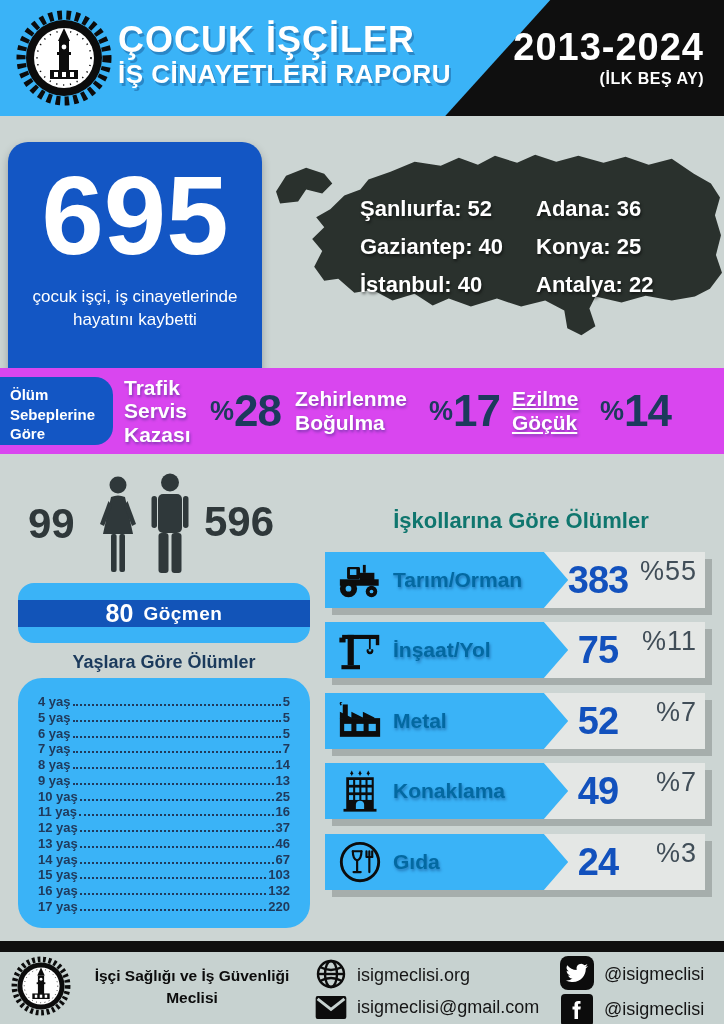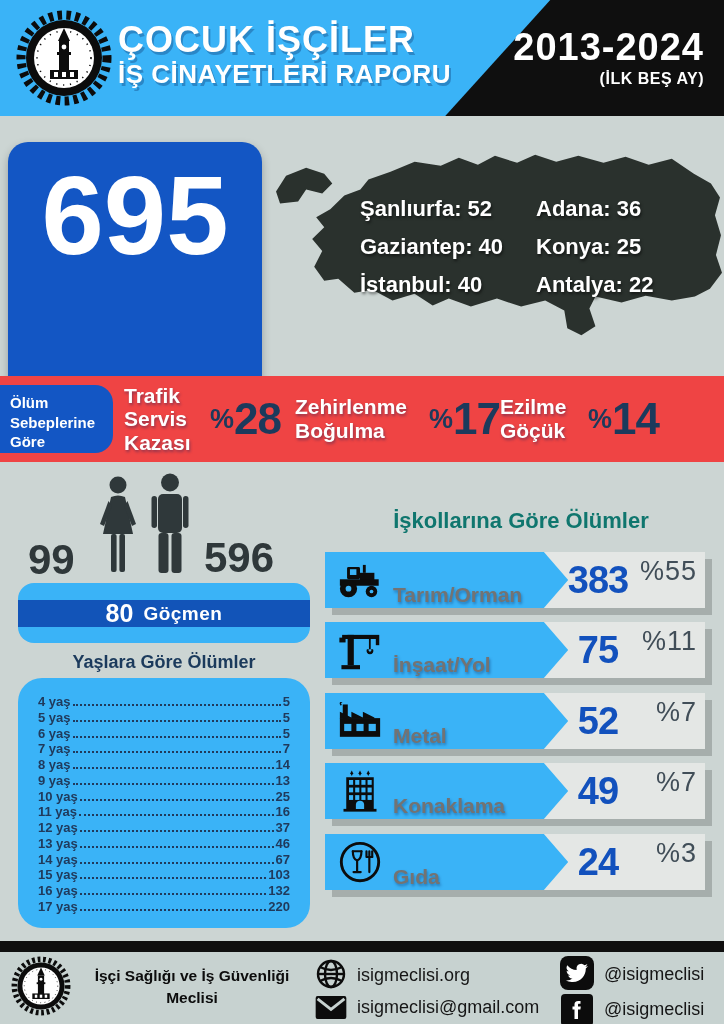--- a/index.html
+++ b/index.html
@@ -30,37 +30,37 @@
 
   
   .map-wrap{position:absolute;left:272px;top:132px;width:452px;height:238px;}
   .map-svg{position:absolute;inset:0;width:100%;height:100%;}
   .map-stats{position:absolute;left:88px;top:64px;display:grid;
     grid-template-columns:176px auto;row-gap:12px;column-gap:0;}
   .map-stat{color:#fff;font-size:22px;font-weight:bold;white-space:nowrap;
     text-shadow:1px 2px 3px rgba(0,0,0,.55);}
 
   
-  .band{position:absolute;left:0;top:376px;width:724px;height:86px;background:#ef4444;
+  .band{position:absolute;left:0;top:368px;width:724px;height:86px;background:#d946ef;
     display:flex;align-items:center;}
   .cause-box{position:absolute;left:0;top:9px;width:113px;height:68px;background:#1356c4;
     border-radius:0 18px 18px 0;color:#fff;font-size:15px;font-weight:bold;
     line-height:1.3;padding:8px 0 0 10px;}
   .cause-items{position:absolute;left:124px;top:0;height:100%;display:flex;align-items:center;}
   .cause-label{color:#fff;font-weight:bold;font-size:21px;line-height:1.12;
     text-shadow:1px 2px 3px rgba(0,30,90,.4);}
   .cl-1{width:86px;}
   .cl-2{width:134px;margin-left:14px;}
-  .cl-3{width:88px;}
+  .cl-3{width:88px;margin-left:12px;text-decoration:underline;}
   .cause-pct{color:#1c3a5c;font-weight:bold;white-space:nowrap;line-height:1;}
   .pct-sign{font-size:27px;vertical-align:6px;}
   .pct-num{font-size:44px;letter-spacing:-1px;}
 
   
-  .gender-num{position:absolute;font-size:42px;font-weight:bold;color:#2f383a;margin-top:36px;}
+  .gender-num{position:absolute;font-size:42px;font-weight:bold;color:#2f383a;}
   .gnum-f{left:28px;top:500px;}
   .gnum-m{left:204px;top:498px;}
   .icon-female{position:absolute;left:95px;top:476px;width:46px;height:102px;}
   .icon-male{position:absolute;left:148px;top:473px;width:44px;height:105px;}
 
   
   .migrant-bar{position:absolute;left:18px;top:583px;width:292px;height:60px;
     background:#3ab3f7;border-radius:16px;}
   .migrant-stripe{position:absolute;left:0;right:0;top:17px;height:27px;background:#1254b8;
     display:flex;align-items:center;justify-content:center;gap:10px;color:#fff;}
@@ -80,22 +80,22 @@
   .sectors-title{position:absolute;left:340px;top:508px;width:362px;text-align:center;
     font-size:22px;font-weight:bold;color:#0f766e;}
   .sector-bar{position:absolute;left:325px;width:380px;height:56px;background:#e4e7e5;
     box-shadow:7px 7px 0 #a6aeac;}
   .sb-0{top:552px;} .sb-1{top:622px;} .sb-2{top:693px;} .sb-3{top:763px;} .sb-4{top:834px;}
   .sector-blue{position:absolute;left:0;top:0;bottom:0;width:64%;background:#3ab3f7;
     clip-path:polygon(0 0,90% 0,100% 50%,90% 100%,0 100%);}
   .sector-icon{position:absolute;left:12px;top:50%;transform:translateY(-50%);
     width:46px;height:48px;display:flex;align-items:center;justify-content:center;}
   .sector-label{position:absolute;left:68px;top:50%;transform:translateY(-50%);
-    color:#737373;font-size:21px;font-weight:bold;white-space:nowrap;
-    text-shadow:1px 2px 3px rgba(0,30,90,.4);margin-top:15px;}
+    color:#0369a1;font-size:21px;font-weight:bold;white-space:nowrap;
+    text-shadow:1px 2px 3px rgba(0,30,90,.4);}
   .sector-value{position:absolute;left:228px;top:50%;transform:translateY(-50%);
     width:90px;text-align:center;color:#1251bd;font-size:38px;font-weight:bold;letter-spacing:-1px;}
   .sector-pct{position:absolute;right:8px;top:4px;color:#414e58;font-size:27px;letter-spacing:1px;}
 
   
   .footer-divider{position:absolute;left:0;top:941px;width:724px;height:11px;background:#0f0f0f;}
   .footer{position:absolute;left:0;top:952px;width:724px;height:72px;background:#c7d2d0;}
   .logo-footer{left:10px;top:3px;width:62px;height:62px;}
   .org-name{position:absolute;left:72px;top:13px;width:240px;text-align:center;
     color:#0c0c0c;font-size:15.5px;font-weight:bold;line-height:1.45;}
@@ -137,20 +137,21 @@
       <div class="title-2">İŞ CİNAYETLERİ RAPORU</div>
     </div>
     <div class="years-block">
       <div class="years">2013-2024</div>
       <div class="years-note">(İLK BEŞ AY)</div>
     </div>
   </div>
 
   <div class="total-box">
     <div class="total-number">695</div>
+    <div class="total-caption">çocuk işçi, iş cinayetlerinde hayatını kaybetti</div>
   </div>
 
   <div class="map-wrap">
     <svg class="map-svg" viewBox="0 0 450 240" preserveAspectRatio="none">
       <path fill="#2a312d" d="M58,78 L72,64 L88,58 L96,48 L118,40 L142,30 L168,34 L186,26 L205,33 L222,24 L244,31 L262,23 L283,30 L305,24 L330,31 L352,25 L375,33 L398,27 L420,42 L437,52 L446,66 L441,84 L447,104 L442,124 L448,142 L436,158 L421,166 L398,170 L372,165 L348,172 L322,166 L316,178 L322,196 L308,205 L294,198 L291,180 L272,170 L248,176 L224,168 L198,176 L176,168 L160,175 L142,163 L120,170 L100,159 L82,162 L66,148 L52,150 L42,136 L50,120 L40,108 L52,96 L44,86 Z"></path>
       <path fill="#2a312d" d="M4,60 L14,44 L34,36 L52,42 L60,52 L50,62 L34,58 L26,70 L8,72 Z"></path>
     </svg>
     <div class="map-stats">
       <div class="map-stat">Şanlıurfa: 52</div>
       <div class="map-stat">Adana: 36</div>

